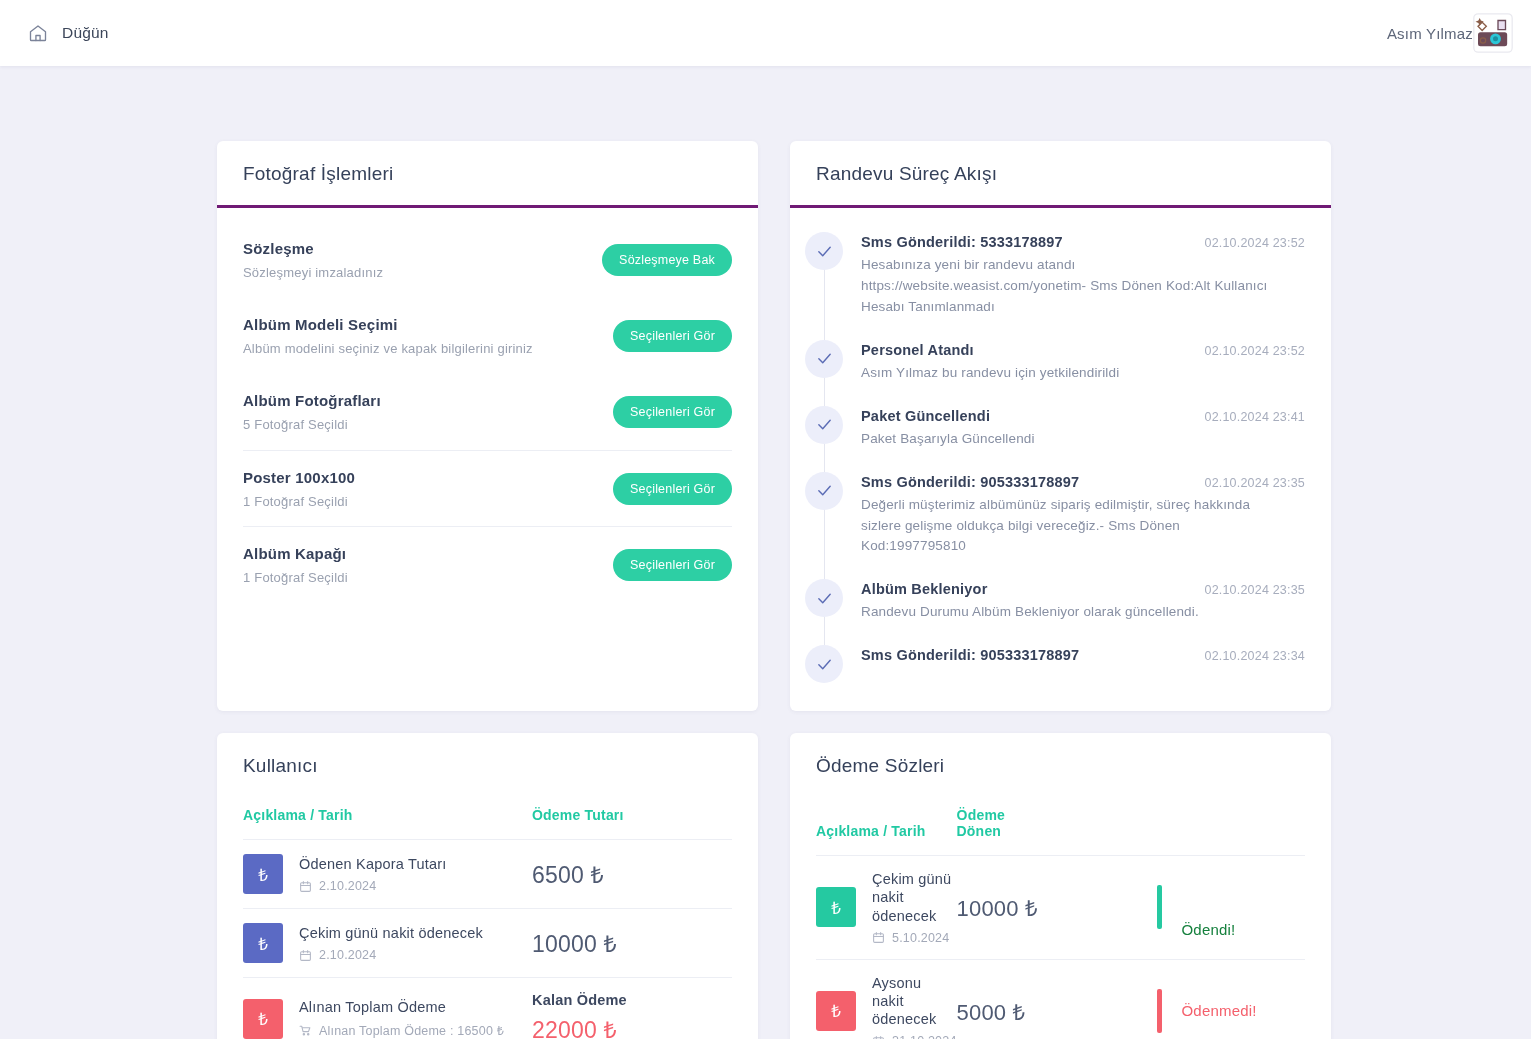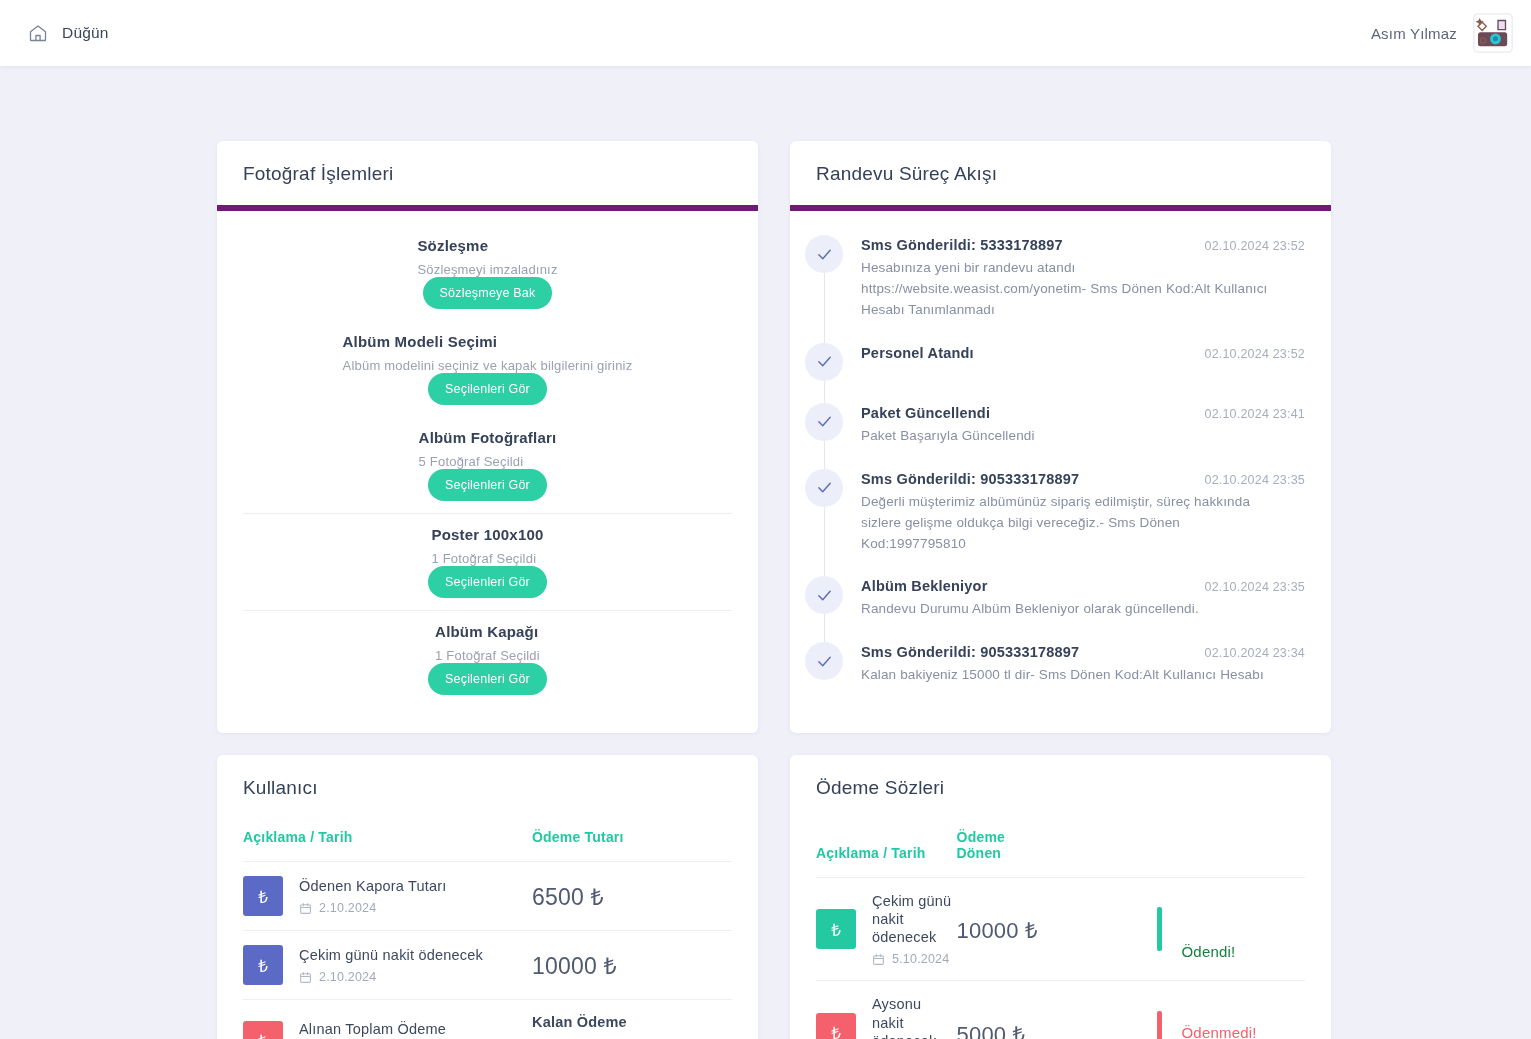--- a/index.html
+++ b/index.html
@@ -23,21 +23,21 @@
     position: relative;
     z-index: 5;
   }
   .topbar-left { display: flex; align-items: center; gap: 14px; }
   .home-icon { width: 20px; height: 20px; display:block; color:#7b8399; }
   .breadcrumb-text {
     font-size: 15.5px;
     color: #3b4559;
     letter-spacing: .2px;
   }
-  .topbar-right { display: flex; align-items: center; gap: 16px; }
+  .topbar-right { display: flex; align-items: center; }
   .user-name { font-size: 15px; color: #5d6679; letter-spacing: .2px; }
   .logo { width: 40px; height: 40px; display:block; }
 
   
   .page {
     padding: 12px 200px 0 217px;
   }
   .grid {
     display: grid;
     grid-template-columns: 541px 541px;
@@ -45,39 +45,38 @@
     row-gap: 22px;
     margin-top: 63px;
   }
   .card {
     background: #ffffff;
     border-radius: 6px;
     box-shadow: 0 1px 4px rgba(70,75,120,0.07);
   }
   .card-head {
     padding: 22px 26px 20px 26px;
-    border-bottom: 6px solid #701a75;
+    border-bottom: 3px solid #701a75;
   }
   .card-head.noborder { border-bottom: none; padding-bottom: 6px; }
   .card-title {
     font-size: 19px;
     font-weight: 500;
     color: #35415a;
     letter-spacing: .2px;
   }
 
   
   .photo-body { padding: 14px 26px 26px 26px; }
   .photo-row {
     display: flex;
     align-items: center;
     justify-content: space-between;
     min-height: 76px;
     padding: 12px 0;
-    flex-direction: column;
   }
   .photo-row.sep { border-top: 1px solid #eceef4; }
   .photo-texts { display: flex; flex-direction: column; gap: 8px; }
   .photo-title {
     font-size: 15px;
     font-weight: bold;
     color: #36415a;
     letter-spacing: .2px;
   }
   .photo-sub {
@@ -335,20 +334,21 @@
             <span class="tl-bullet">
               <svg viewBox="0 0 24 24" fill="none" stroke="currentColor" stroke-width="2" stroke-linecap="round" stroke-linejoin="round">
                   <path d="M4 12.5 9.5 18 20 6"></path>
                 </svg>
             </span>
             <div class="tl-content">
               <div class="tl-head">
                 <span class="tl-title">Personel Atandı</span>
                 <span class="tl-time">02.10.2024 23:52</span>
               </div>
+              <div class="tl-desc">Asım Yılmaz bu randevu için yetkilendirildi</div>
             </div>
           </div>
 
           <div class="tl-item">
             <span class="tl-bullet">
               <svg viewBox="0 0 24 24" fill="none" stroke="currentColor" stroke-width="2" stroke-linecap="round" stroke-linejoin="round">
                   <path d="M4 12.5 9.5 18 20 6"></path>
                 </svg>
             </span>
             <div class="tl-content">
@@ -394,21 +394,20 @@
             <span class="tl-bullet">
               <svg viewBox="0 0 24 24" fill="none" stroke="currentColor" stroke-width="2" stroke-linecap="round" stroke-linejoin="round">
                   <path d="M4 12.5 9.5 18 20 6"></path>
                 </svg>
             </span>
             <div class="tl-content">
               <div class="tl-head">
                 <span class="tl-title">Sms Gönderildi: 905333178897</span>
                 <span class="tl-time">02.10.2024 23:34</span>
               </div>
-              <div class="tl-desc">Kalan bakiyeniz 15000 tl dir- Sms Dönen Kod:Alt Kullanıcı Hesabı</div>
             </div>
           </div>
 
         </div>
       </div>
     </section>
 
     <section class="card">
       <div class="card-head noborder">
         <div class="card-title">Kullanıcı</div>

